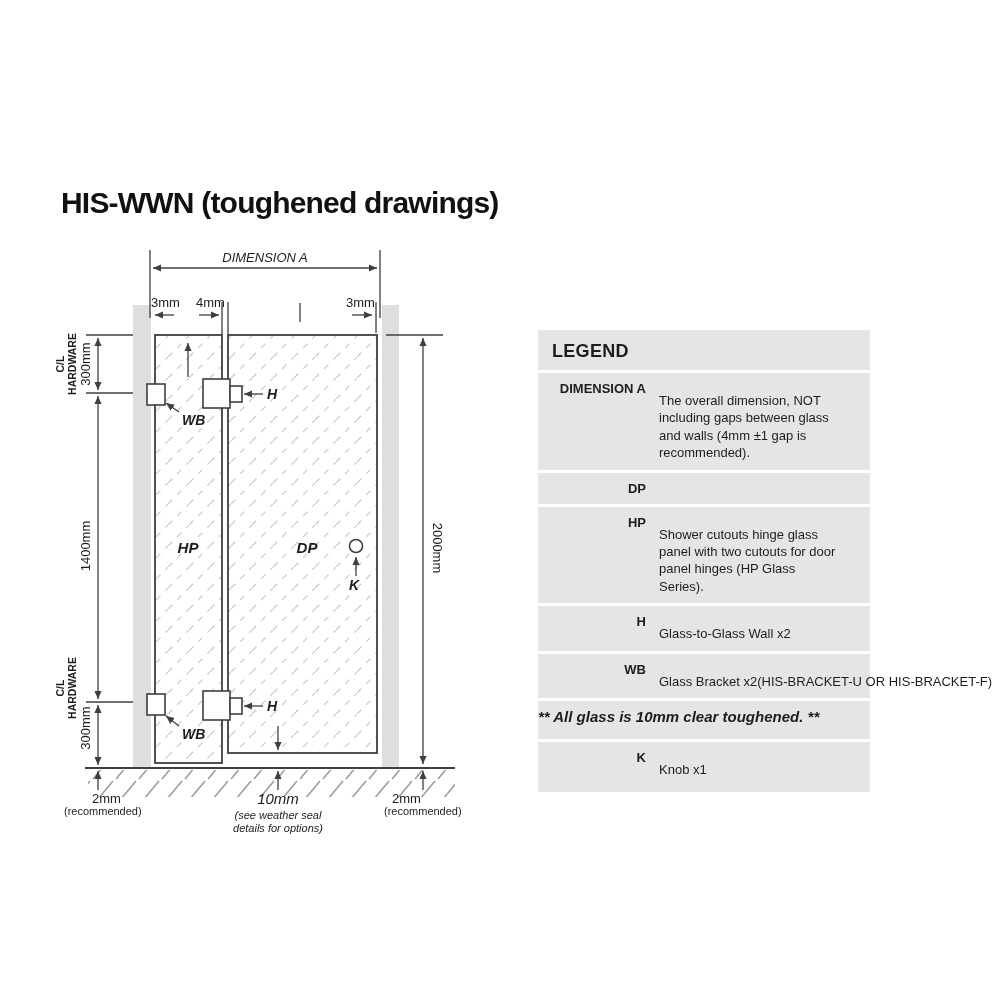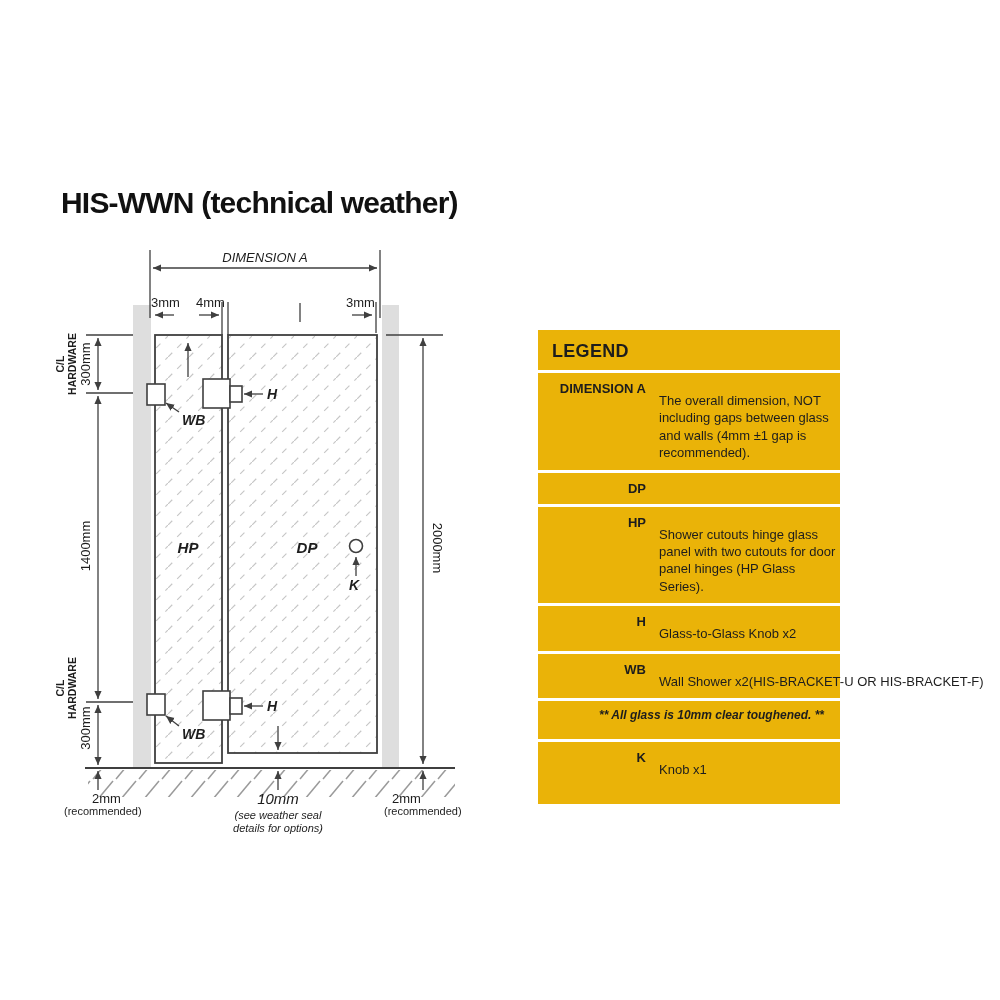--- a/index.html
+++ b/index.html
@@ -8,38 +8,38 @@
   .page-title{position:absolute;left:61px;top:186px;font-size:30px;font-weight:bold;
        letter-spacing:-0.8px;color:#111;white-space:nowrap;}
   svg{position:absolute;left:0;top:0;}
   svg text{fill:#1d1d1d;font-family:"Liberation Sans",sans-serif;}
   .dim{font-size:13px;}
   .dim-sm{font-size:11px;}
   .ital{font-style:italic;}
   .hw{font-size:14px;font-weight:bold;font-style:italic;}
   .pnl{font-size:15px;font-weight:bold;font-style:italic;}
   .clh{font-size:10.5px;font-weight:bold;}
-  .legend{position:absolute;left:538px;top:330px;width:302px;background:#eab308;
-       padding-bottom:18px;}
+  .legend{position:absolute;left:538px;top:330px;width:332px;background:#e5e5e5;
+       padding-bottom:6px;}
   .lg-header{font-size:18px;font-weight:bold;padding:11px 14px 8px 14px;
        border-bottom:3px solid #fff;letter-spacing:.3px;}
   .lg-row{display:flex;border-bottom:3px solid #fff;padding:8px 0 8px 12px;}
   .lg-row:last-child{border-bottom:none;}
   .lg-row-empty{min-height:22px;}
   .lg-term{flex:none;width:96px;font-weight:bold;font-size:13px;text-align:right;
        white-space:nowrap;}
   .lg-desc{margin-left:13px;width:180px;font-size:13px;line-height:1.34;margin-top:11px;}
   .lg-desc.nowrap{white-space:nowrap;width:auto;overflow:visible;}
-  .footnote{position:absolute;left:538px;top:708px;width:347px;text-align:center;
-       font-size:12px;font-weight:bold;font-style:italic;white-space:nowrap;}
+  .footnote{position:absolute;left:538px;top:708px;width:347px;
+       font-size:15px;font-weight:bold;font-style:italic;white-space:nowrap;}
 </style>
 </head>
 <body>
 
-<div class="page-title">HIS-WWN (technical weather)</div>
+<div class="page-title">HIS-WWN (toughened drawings)</div>
 
 <svg width="1000" height="1000" viewBox="0 0 1000 1000">
   <defs>
     <marker id="arr" viewBox="0 0 10 10" refX="9" refY="5" markerWidth="7" markerHeight="7" orient="auto-start-reverse">
       <path d="M0,1 L9,5 L0,9 z" fill="#3f3f3f"></path>
     </marker>
     <pattern id="ghatch" width="21" height="21" patternUnits="userSpaceOnUse">
       <line x1="0" y1="21" x2="21" y2="0" stroke="#c6c6c6" stroke-width="1.2" stroke-dasharray="6 7"></line>
     </pattern>
     <pattern id="fhatch" width="23" height="26" patternUnits="userSpaceOnUse">
@@ -178,25 +178,25 @@
   </div>
   <div class="lg-row">
     <div class="lg-term">DP</div>
   </div>
   <div class="lg-row">
     <div class="lg-term">HP</div>
     <div class="lg-desc">Shower cutouts hinge glass panel with two cutouts for door panel hinges (HP Glass Series).</div>
   </div>
   <div class="lg-row">
     <div class="lg-term">H</div>
-    <div class="lg-desc">Glass-to-Glass Knob x2</div>
+    <div class="lg-desc">Glass-to-Glass Wall x2</div>
   </div>
   <div class="lg-row">
     <div class="lg-term">WB</div>
-    <div class="lg-desc nowrap">Wall Shower x2(HIS-BRACKET-U OR HIS-BRACKET-F)</div>
+    <div class="lg-desc nowrap">Glass Bracket x2(HIS-BRACKET-U OR HIS-BRACKET-F)</div>
   </div>
   <div class="lg-row lg-row-empty">
     <div class="lg-term"></div>
     <div class="lg-desc"></div>
   </div>
   <div class="lg-row">
     <div class="lg-term">K</div>
     <div class="lg-desc">Knob x1</div>
   </div>
 </div>

